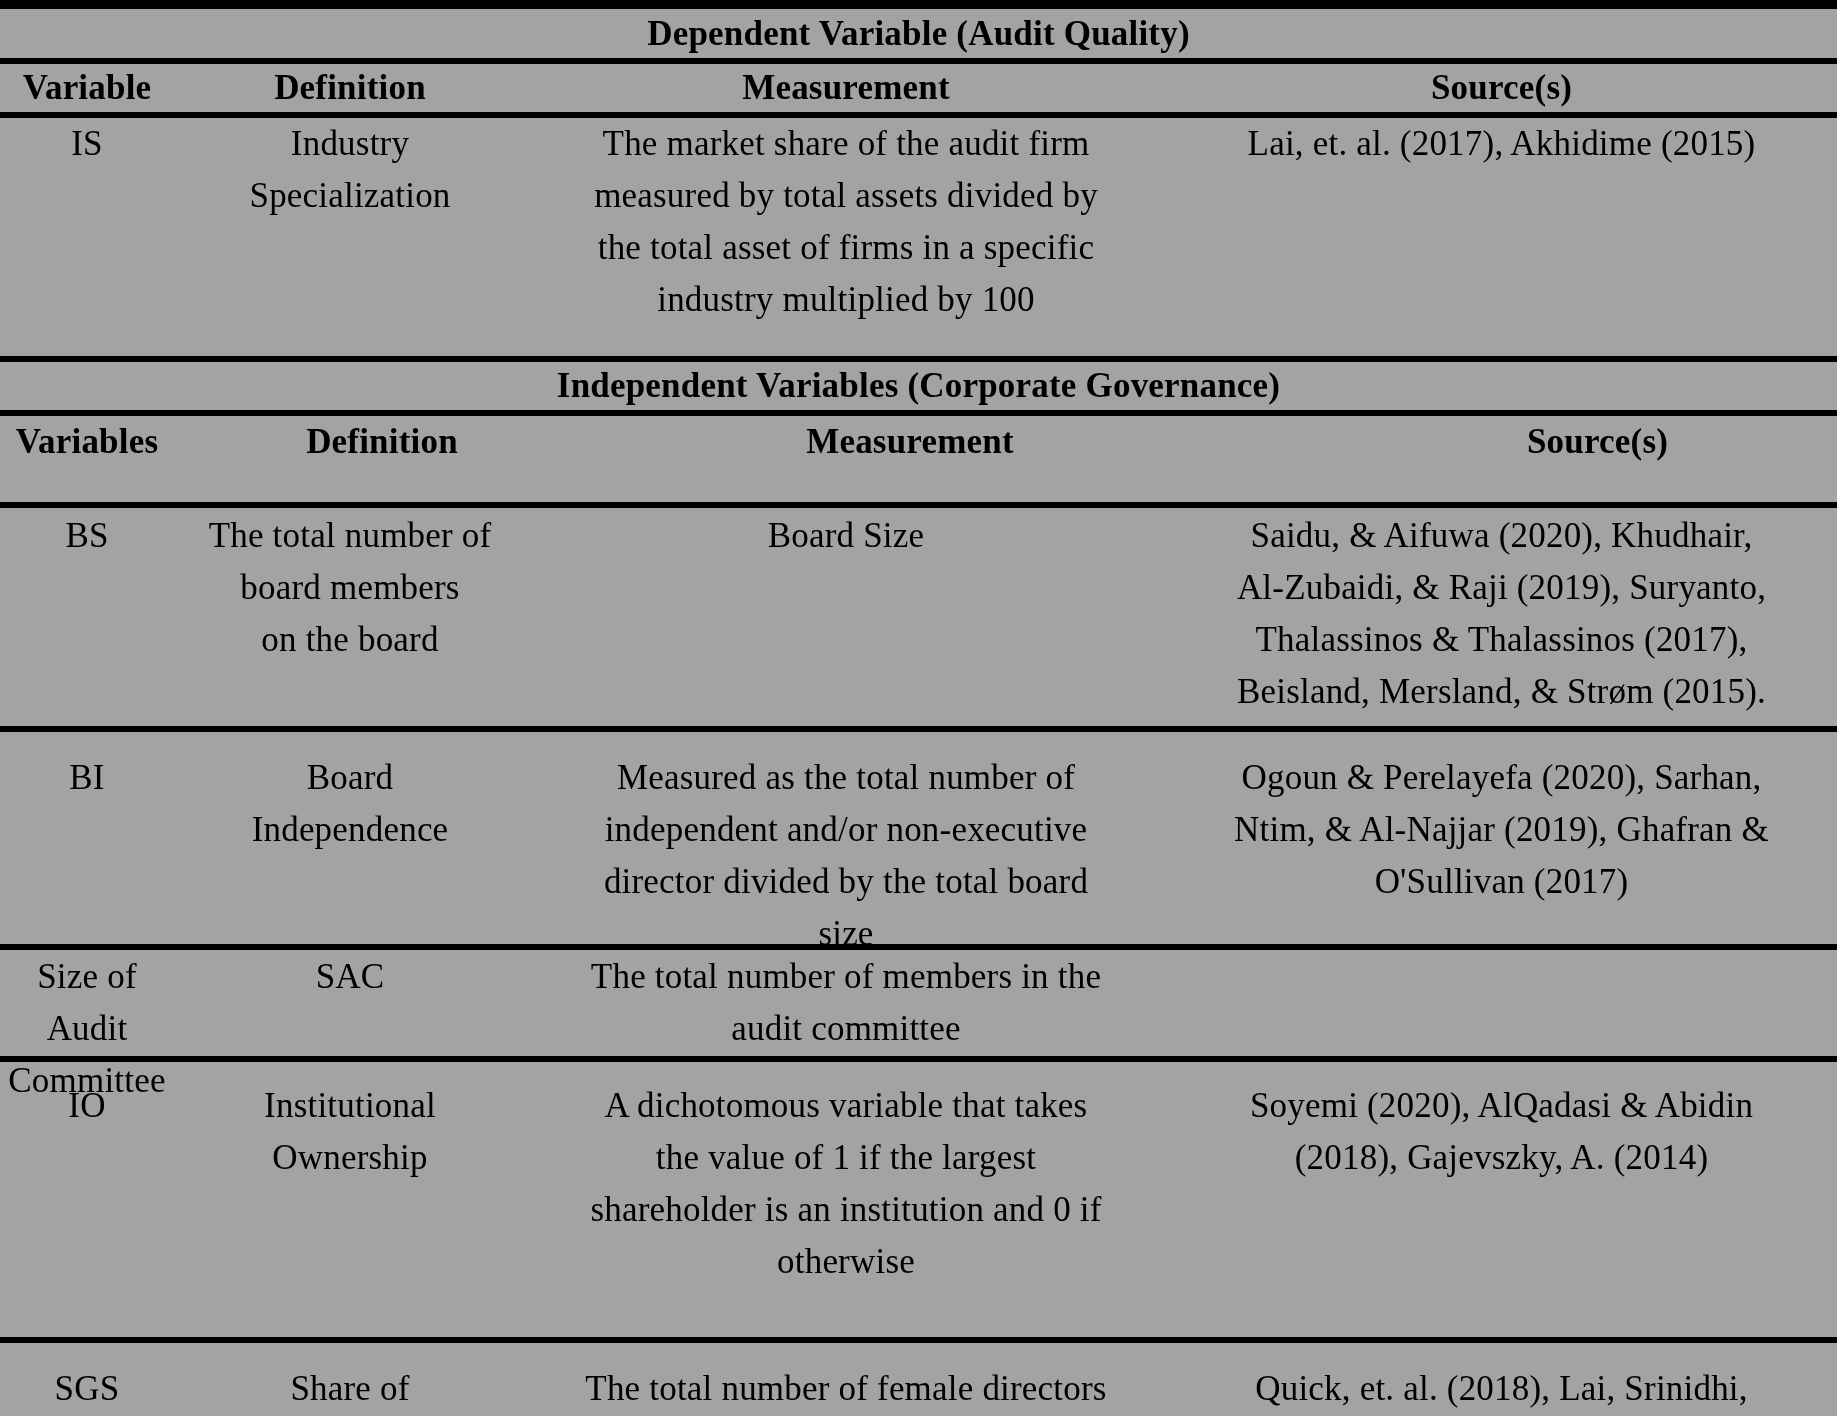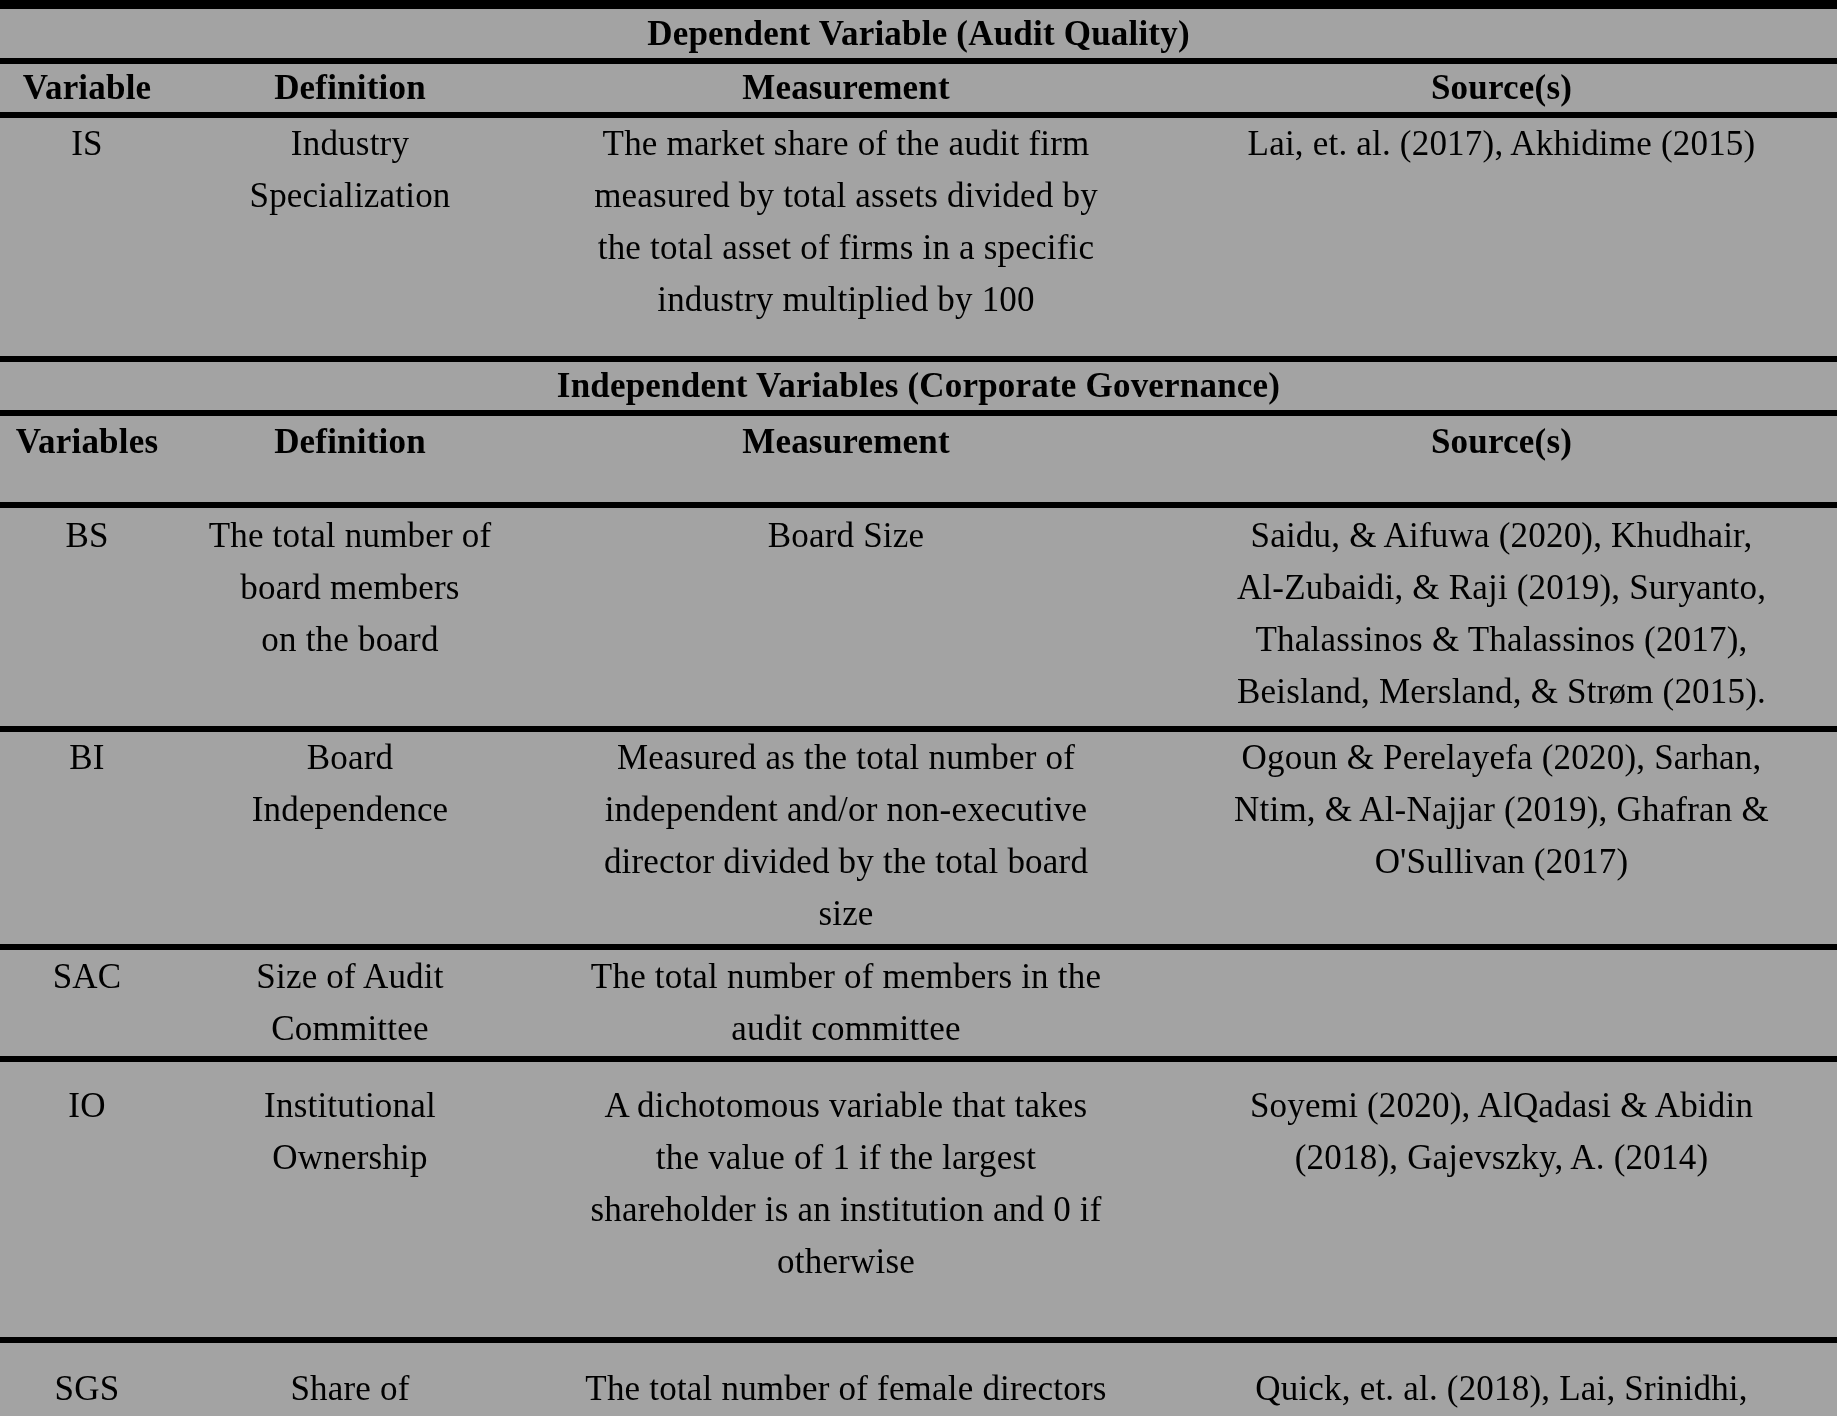--- a/index.html
+++ b/index.html
@@ -44,28 +44,29 @@
   }
   .header-row {
     font-weight: bold;
     height: 48px;
     line-height: 48px;
   }
   .header-row.tall {
     height: 86px;
     align-content: start;
     line-height: 52px;
+    gap: 32px;
   }
   .cell {
     white-space: pre-line;
   }
   
   .r-is  { height: 238px; border-radius: 26px; }
   .r-bs  { height: 218px; padding-top: 2px; }
-  .r-bi  { height: 212px; padding-top: 0; }
+  .r-bi  { height: 212px; padding-top: 20px; }
   .r-sac { height: 106px; padding-top: 1px; }
   .r-io  { height: 275px; padding-top: 18px; text-align: center; }
   .r-sgs { height: 134px; padding-top: 20px; }
 </style>
 </head>
 <body>
 
 <div class="page">
 
   <div class="rule rule-top"></div>
@@ -124,23 +125,23 @@
 independent and/or non-executive
 director divided by the total board
 size</div>
     <div class="cell">Ogoun &amp; Perelayefa (2020), Sarhan,
 Ntim, &amp; Al-Najjar (2019), Ghafran &amp;
 O'Sullivan (2017)</div>
   </div>
   <div class="rule"></div>
 
   <div class="grid-row r-sac">
-    <div class="cell">SAC</div>
     <div class="cell">Size of Audit
 Committee</div>
+    <div class="cell">SAC</div>
     <div class="cell">The total number of members in the
 audit committee</div>
     <div class="cell"></div>
   </div>
   <div class="rule"></div>
 
   <div class="grid-row r-io">
     <div class="cell">IO</div>
     <div class="cell">Institutional
 Ownership</div>

